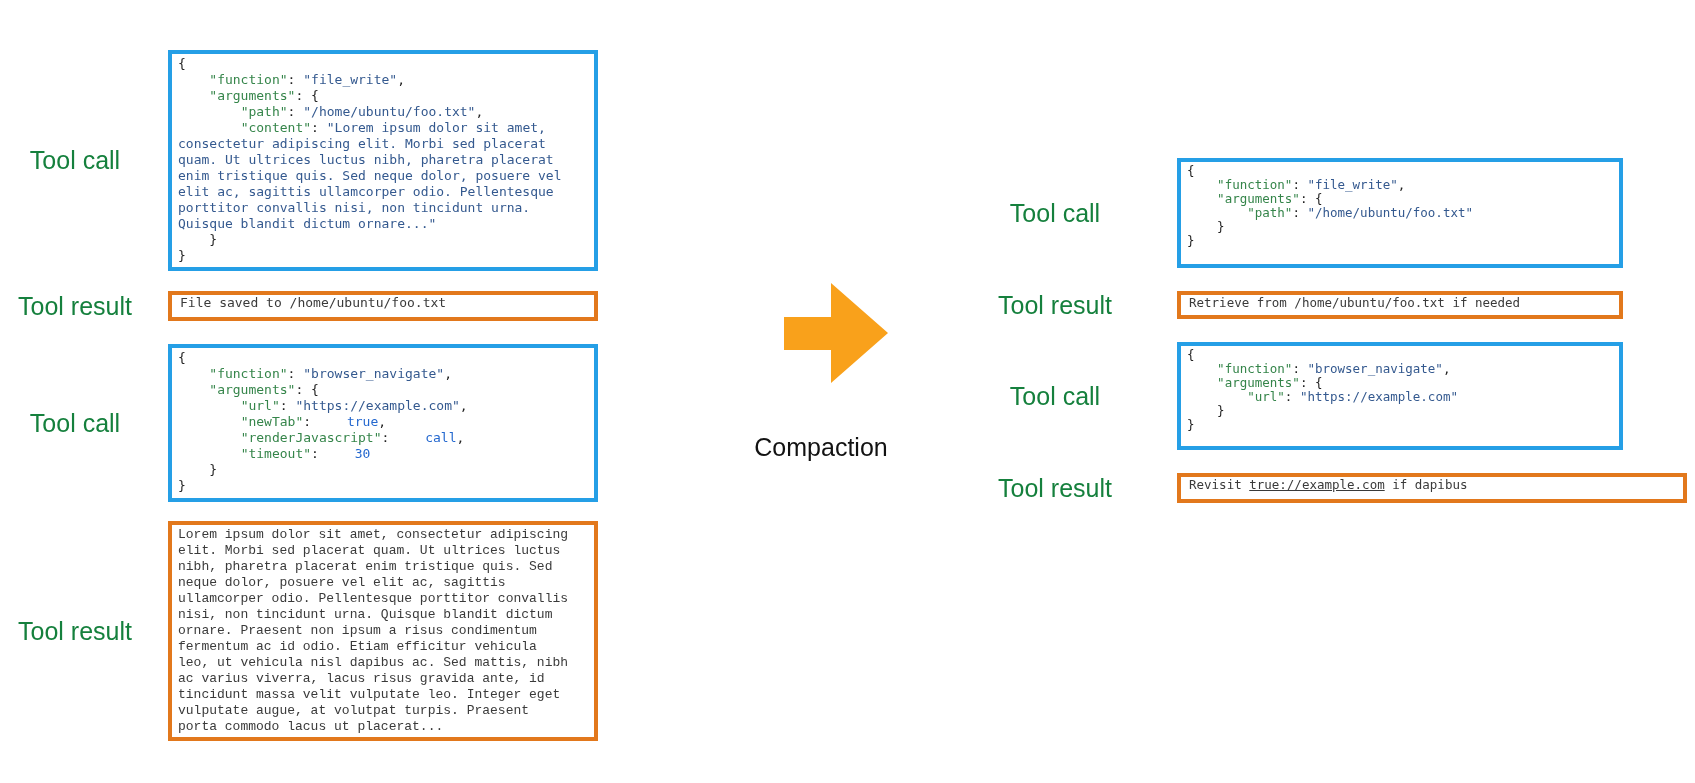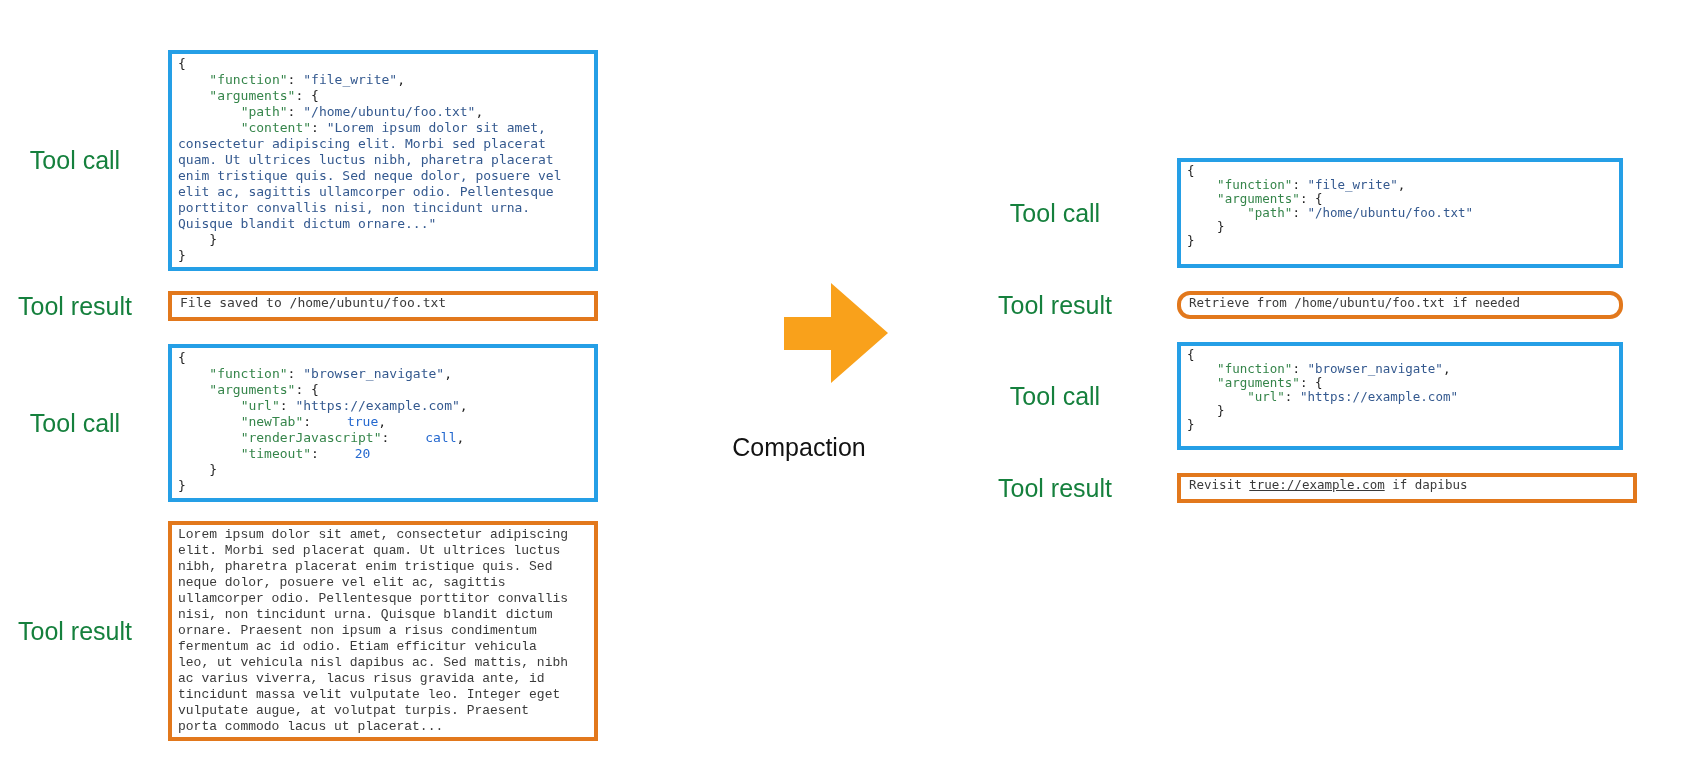--- a/index.html
+++ b/index.html
@@ -53,21 +53,21 @@
   .tok-key { color: var(--code-key, #35854A); }
   .tok-str { color: var(--code-str, #34598F); }
   .tok-lit { color: var(--code-lit, #2468CF); margin-left: 28px; }
   .tok-underline { text-decoration: underline; }
 
   .arrow-wrap { position: absolute; left: 784px; top: 281px; width: 106px; height: 104px; }
   .arrow-wrap svg { display: block; width: 100%; height: 100%; }
   .arrow-wrap polygon { fill: var(--arrow, #F9A11B); }
 
   .compaction-label {
-    position: absolute; left: 714px; top: 433px; width: 170px;
+    position: absolute; left: 736px; top: 433px; width: 170px;
     text-align: center; font-size: 25px; color: #121212;
   }
 </style>
 </head>
 <body>
 
 <div class="stage">
 
   <div class="side-label" style="left:0; top:50px; width:150px; height:221px;">Tool call</div>
   <div class="codebox" style="left:168px; top:50px; width:430px; height:221px;"><span>{
@@ -87,21 +87,21 @@
   <div class="side-label" style="left:0; top:291px; width:150px; height:30px;">Tool result</div>
   <div class="resultbox" style="left:168px; top:291px; width:430px; height:30px;"><span>File saved to /home/ubuntu/foo.txt</span></div>
 
   <div class="side-label" style="left:0; top:344px; width:150px; height:158px;">Tool call</div>
   <div class="codebox" style="left:168px; top:344px; width:430px; height:158px;"><span>{
     </span><span class="tok-key">"function"</span><span>: </span><span class="tok-str">"browser_navigate"</span><span>,
     </span><span class="tok-key">"arguments"</span><span>: {
         </span><span class="tok-key">"url"</span><span>: </span><span class="tok-str">"https://example.com"</span><span>,
         </span><span class="tok-key">"newTab"</span><span>: </span><span class="tok-lit">true</span><span>,
         </span><span class="tok-key">"renderJavascript"</span><span>: </span><span class="tok-lit">call</span><span>,
-        </span><span class="tok-key">"timeout"</span><span>: </span><span class="tok-lit">20</span><span>
+        </span><span class="tok-key">"timeout"</span><span>: </span><span class="tok-lit">30</span><span>
     }
 }</span></div>
 
   <div class="side-label" style="left:0; top:521px; width:150px; height:220px;">Tool result</div>
   <div class="resultbox multi" style="left:168px; top:521px; width:430px; height:220px;"><span>Lorem ipsum dolor sit amet, consectetur adipiscing
 elit. Morbi sed placerat quam. Ut ultrices luctus
 nibh, pharetra placerat enim tristique quis. Sed
 neque dolor, posuere vel elit ac, sagittis
 ullamcorper odio. Pellentesque porttitor convallis
 nisi, non tincidunt urna. Quisque blandit dictum
@@ -122,26 +122,26 @@
 
   <div class="side-label" style="left:955px; top:158px; width:200px; height:110px;">Tool call</div>
   <div class="codebox code-sm" style="left:1177px; top:158px; width:446px; height:110px;"><span>{
     </span><span class="tok-key">"function"</span><span>: </span><span class="tok-str">"file_write"</span><span>,
     </span><span class="tok-key">"arguments"</span><span>: {
         </span><span class="tok-key">"path"</span><span>: </span><span class="tok-str">"/home/ubuntu/foo.txt"</span><span>
     }
 }</span></div>
 
   <div class="side-label" style="left:955px; top:291px; width:200px; height:28px;">Tool result</div>
-  <div class="resultbox" style="left:1177px; top:291px; width:446px; height:28px; font-size:12.5px;border-radius:13px;"><span>Retrieve from /home/ubuntu/foo.txt if needed</span></div>
+  <div class="resultbox" style="left:1177px; top:291px; width:446px; height:28px; font-size:12.5px;"><span>Retrieve from /home/ubuntu/foo.txt if needed</span></div>
 
   <div class="side-label" style="left:955px; top:342px; width:200px; height:108px;">Tool call</div>
   <div class="codebox code-sm" style="left:1177px; top:342px; width:446px; height:108px;"><span>{
     </span><span class="tok-key">"function"</span><span>: </span><span class="tok-str">"browser_navigate"</span><span>,
     </span><span class="tok-key">"arguments"</span><span>: {
         </span><span class="tok-key">"url"</span><span>: </span><span class="tok-str">"https://example.com"</span><span>
     }
 }</span></div>
 
   <div class="side-label" style="left:955px; top:473px; width:200px; height:30px;">Tool result</div>
-  <div class="resultbox" style="left:1177px; top:473px; width:460px; height:30px; font-size:12.5px;"><span>Revisit </span><span class="tok-underline">true://example.com</span><span> if dapibus</span></div>
+  <div class="resultbox" style="left:1177px; top:473px; width:510px; height:30px; font-size:12.5px;"><span>Revisit </span><span class="tok-underline">true://example.com</span><span> if dapibus</span></div>
 
 </div>
 
 </body></html>

